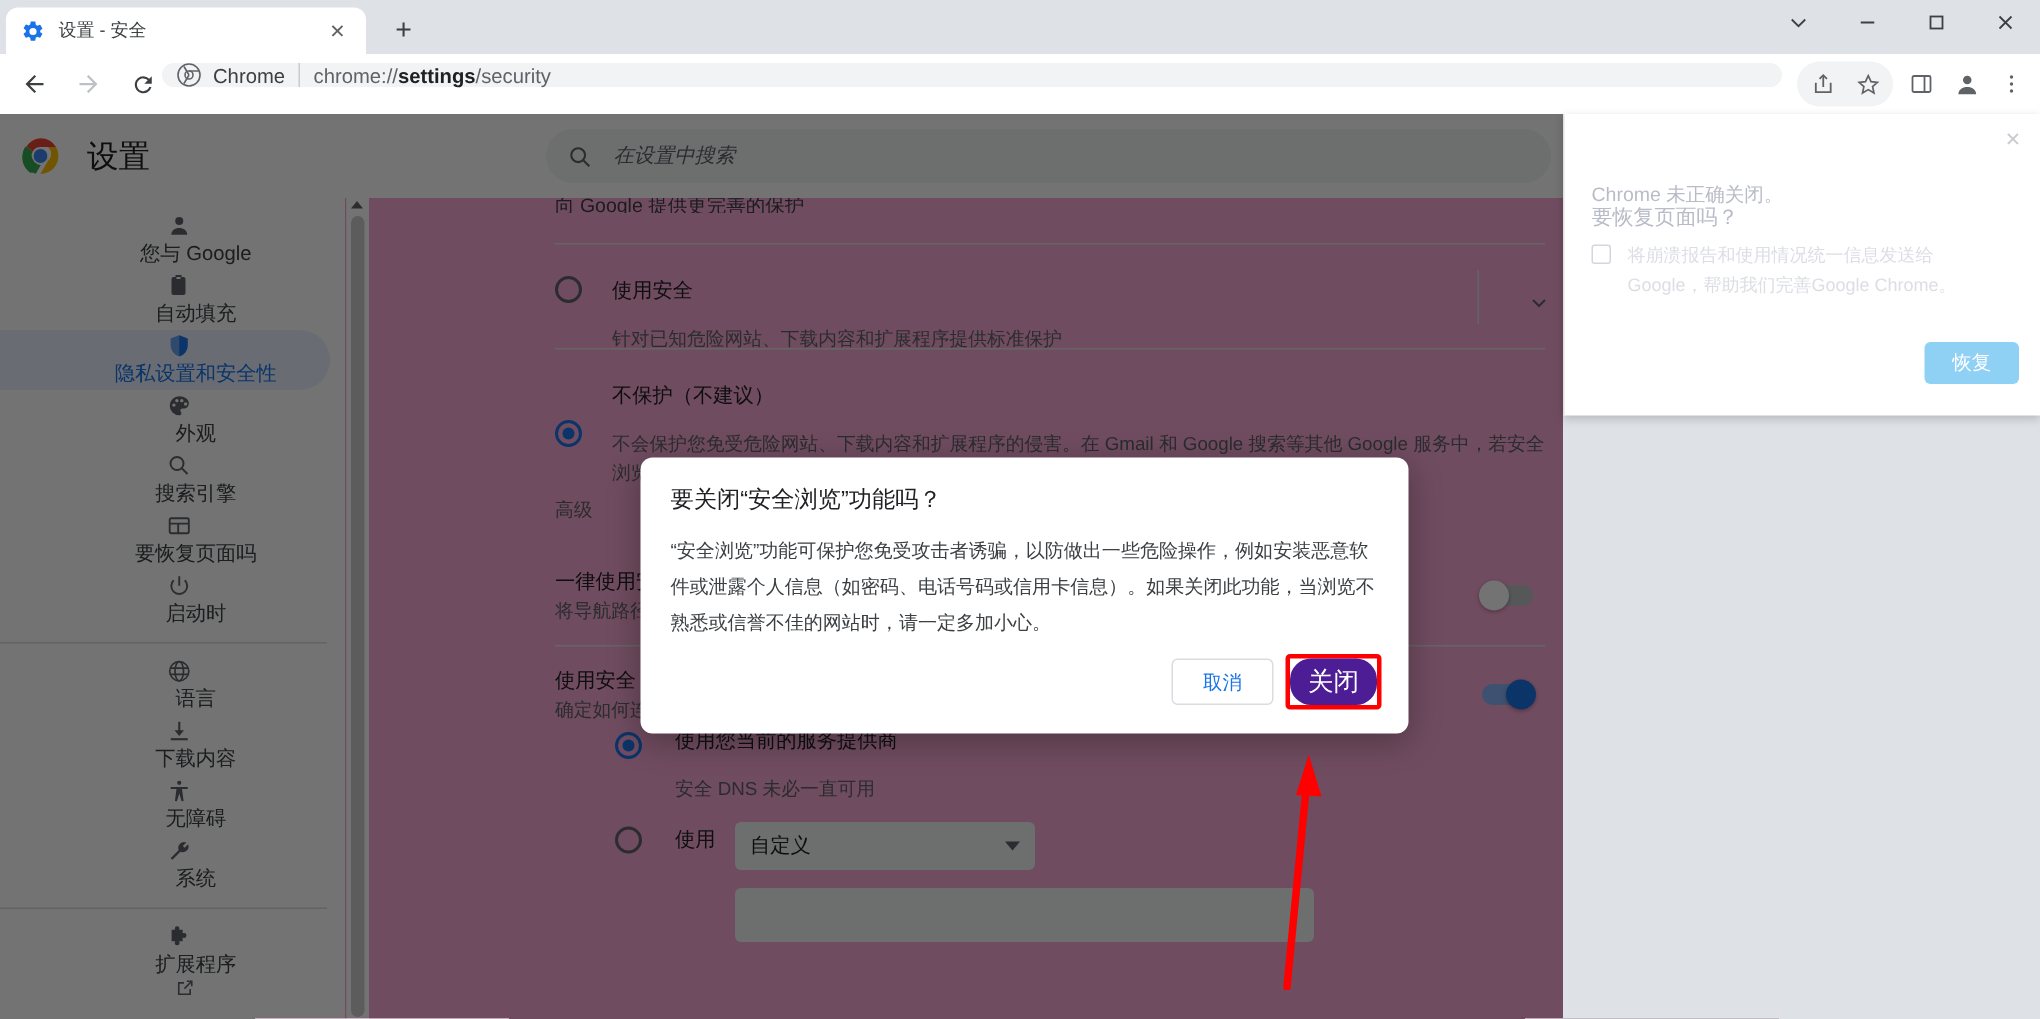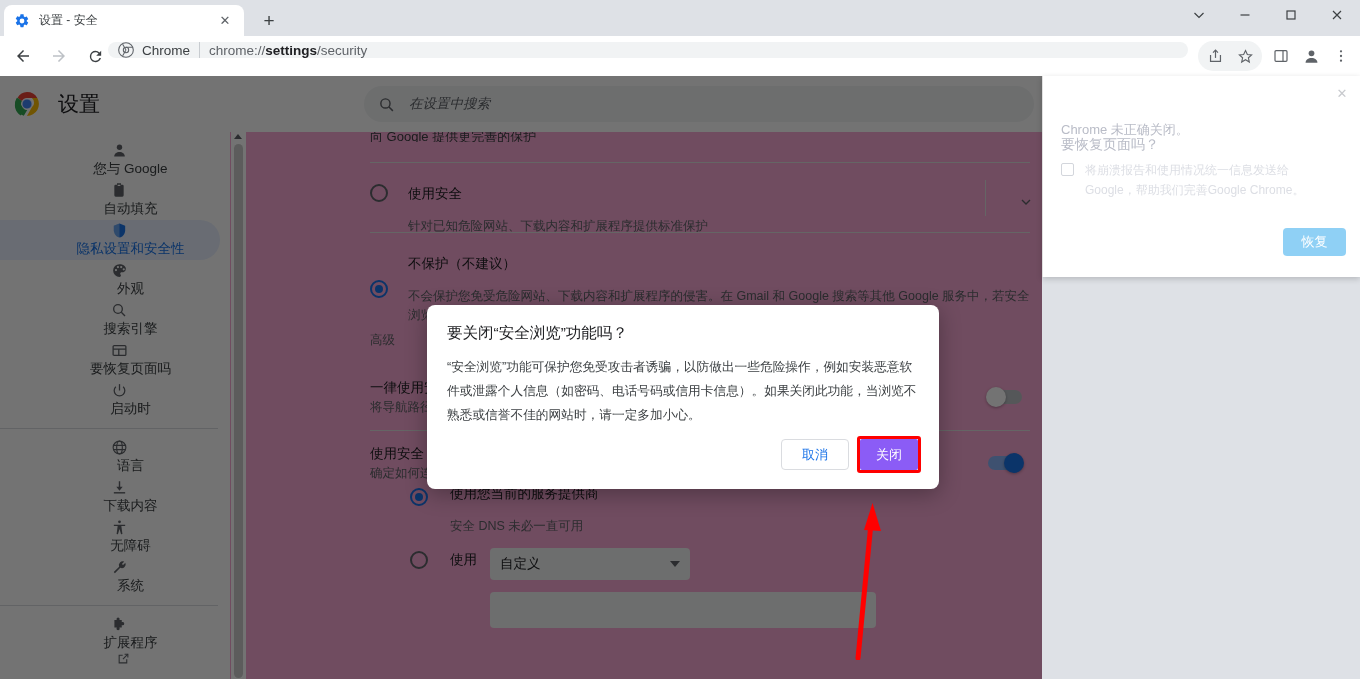--- a/index.html
+++ b/index.html
@@ -260,22 +260,22 @@
   .btn-cancel {
     width: 68px; height: 31px; border: 1px solid #dadce0; border-radius: 4px;
     background: #fff; color: #1a73e8; font-size: 13px;
     display: flex; align-items: center; justify-content: center;
   }
   .btn-confirm-wrap {
     margin-left: 8px; border: 3px solid #f00; border-radius: 3px;
     padding: 0; display: flex;
   }
   .btn-confirm {
-    width: 58px; height: 31px; background: #8b5cf6; border-radius: 2px;
-    color: #fff; font-size: 13px;
+    width: 58px; height: 31px; background: #4c1d95; border-radius: 14px;
+    color: #fff; font-size: 17px;
     display: flex; align-items: center; justify-content: center;
   }
 
   
   .arrow-ann {
     position: absolute; left: 845px; top: 485px; width: 50px; height: 175px;
     z-index: 80; pointer-events: none;
   }
 </style>
 </head>

